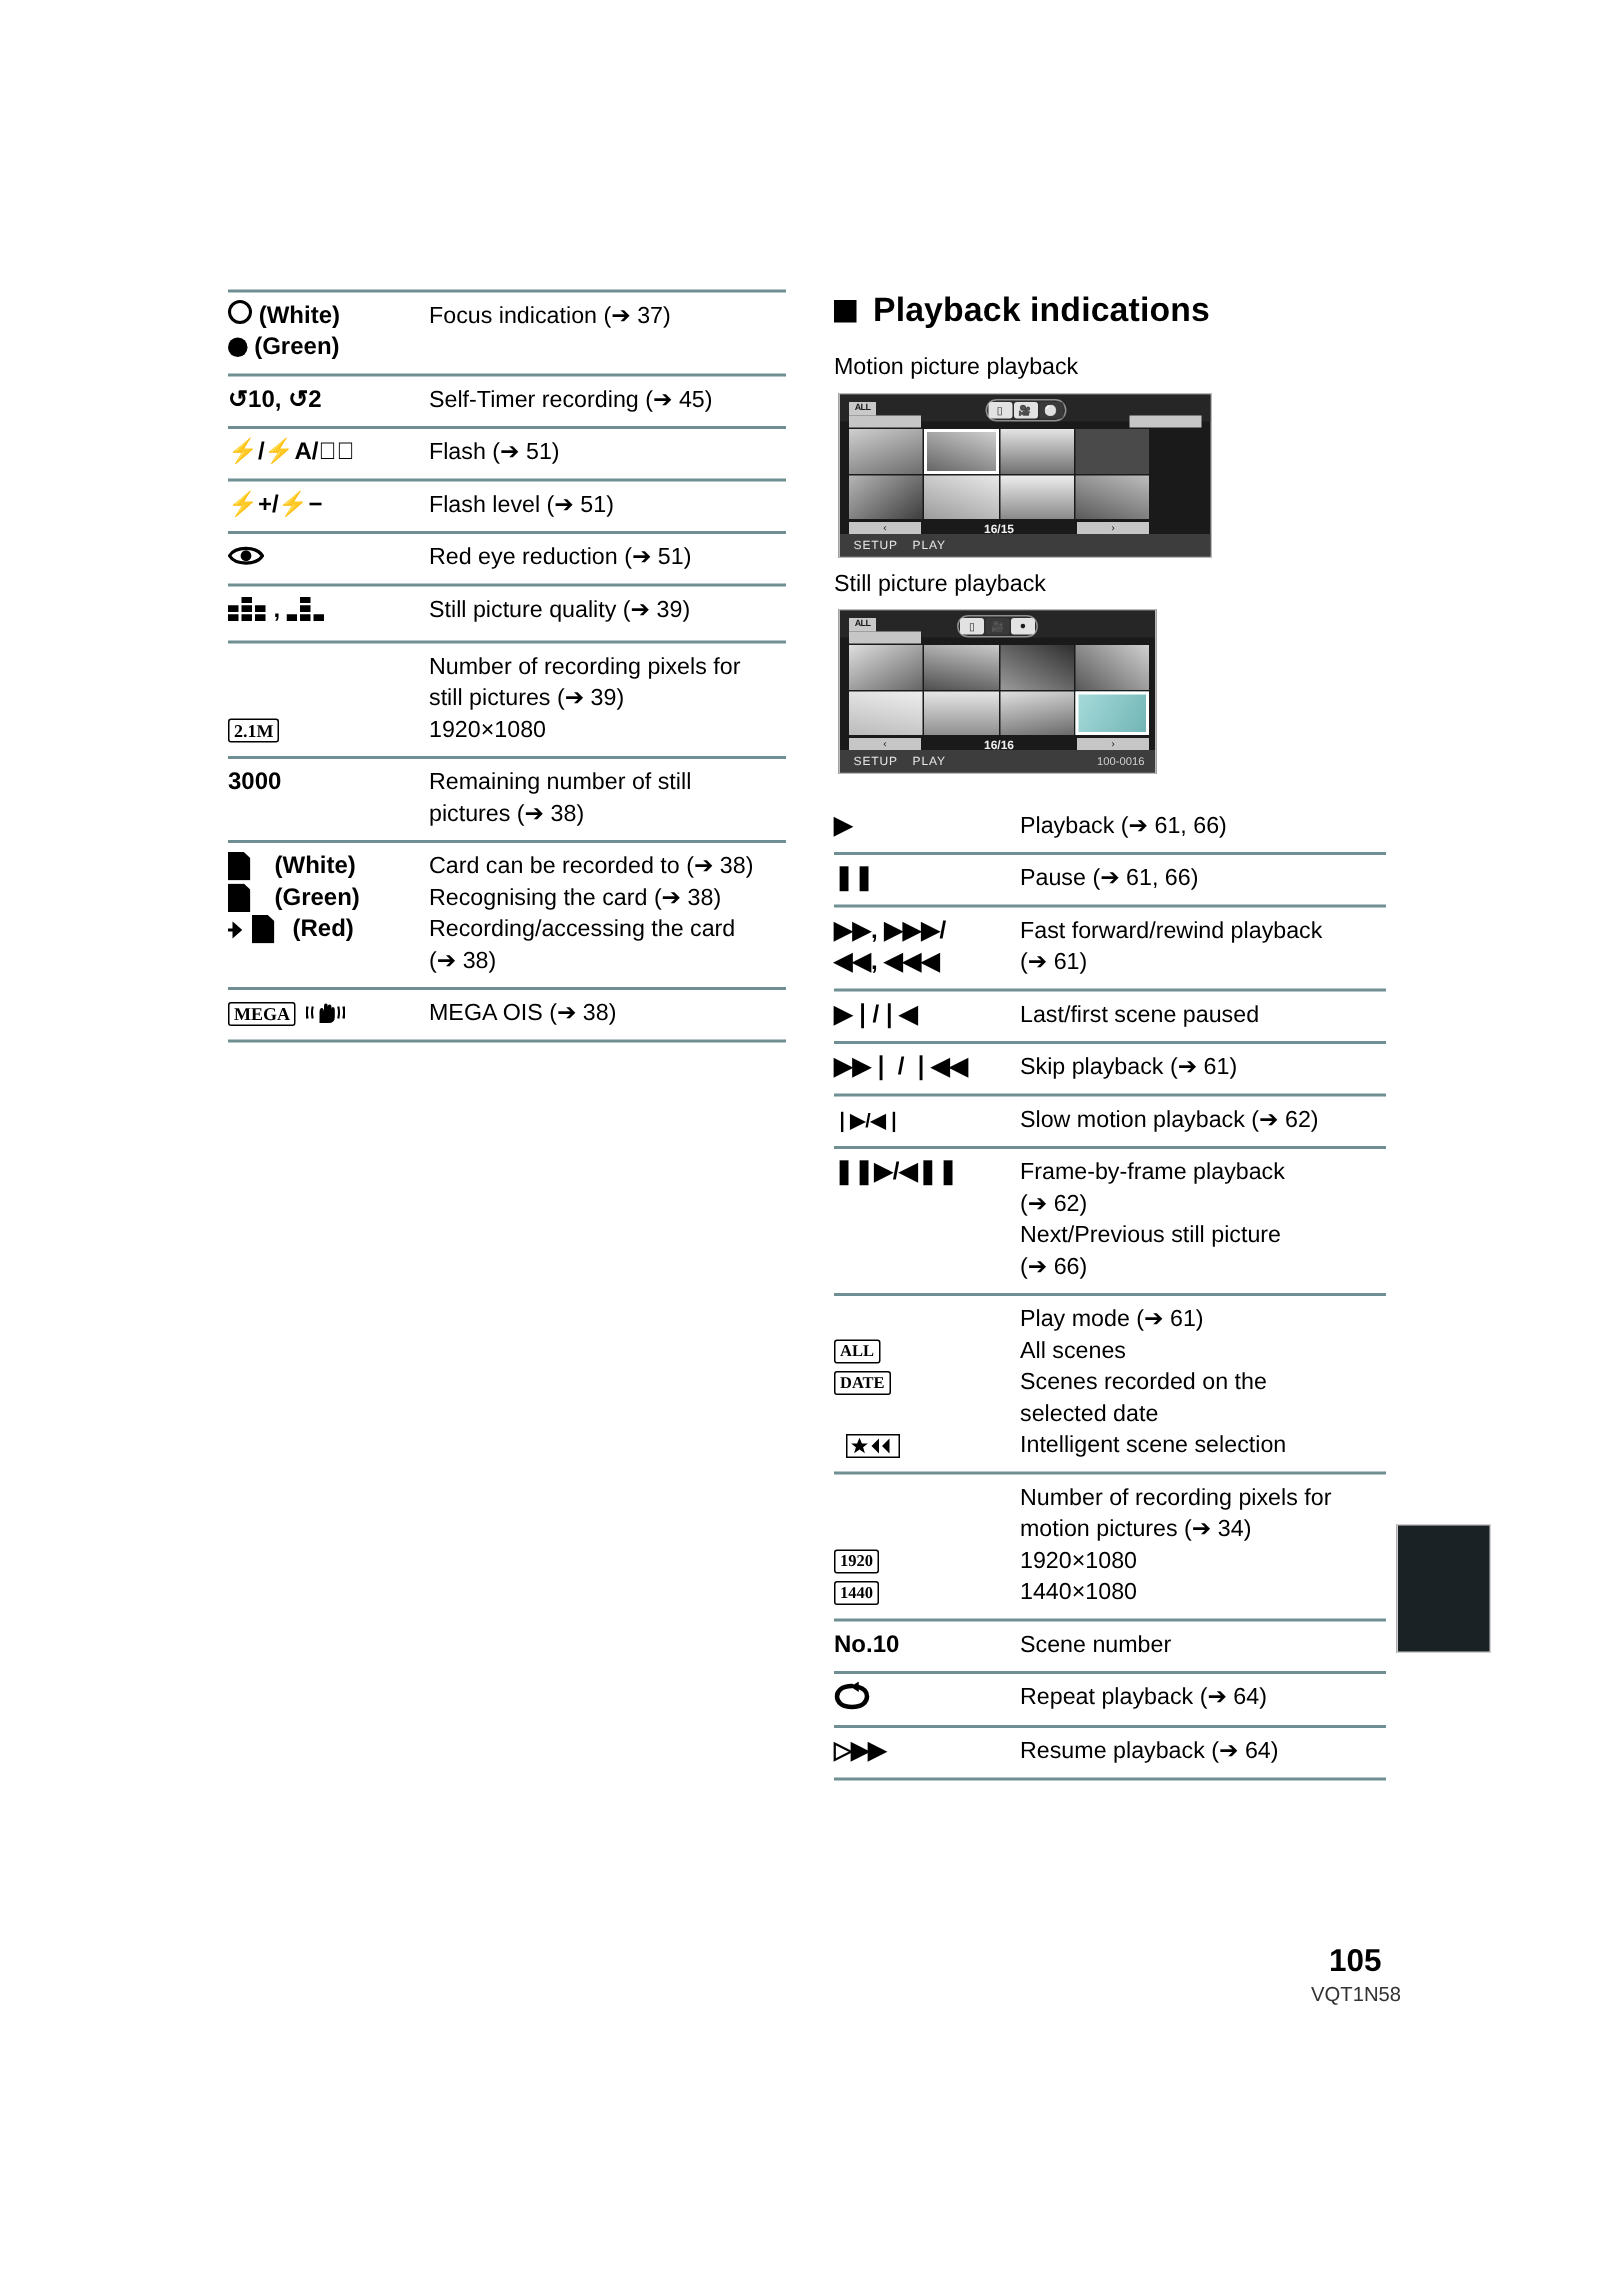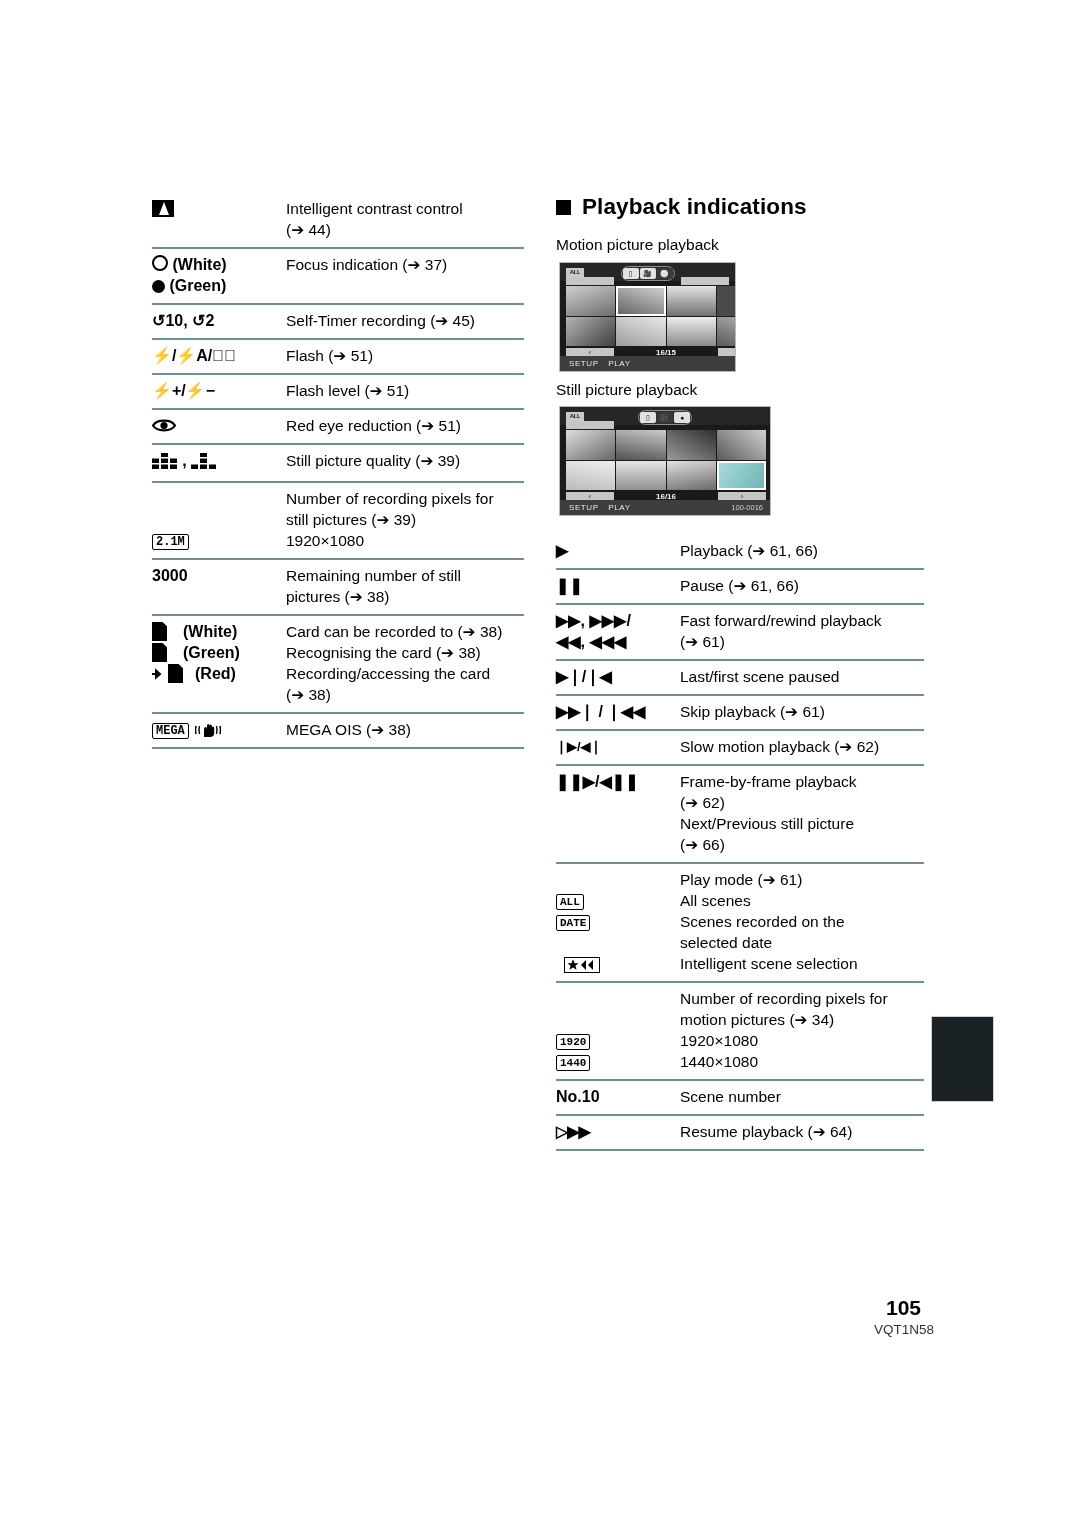--- a/index.html
+++ b/index.html
@@ -41,21 +41,21 @@
   .h-square{width:15px;height:15px;background:#000;display:inline-block;}
   .h-text{font-size:22.5px;font-weight:bold;letter-spacing:.1px;}
 
   .caption{position:absolute;font-size:15.5px;}
   .cap1{left:556px;top:236px;}
   .cap2{left:556px;top:381px;text-align:center;}
 
   
   .lcd{position:absolute;background:#1a1a1a;border:1px solid #b9b9b9;
        box-sizing:border-box;overflow:hidden;}
-  .lcd1{left:559px;top:262px;width:177px;height:110px;}
+  .lcd1{left:559px;top:262px;width:249px;height:110px;}
   .lcd2{left:559px;top:406px;width:212px;height:110px;}
   .lcd .topbar{position:absolute;left:0;top:0;width:100%;height:18px;background:#262626;}
   .lcd .allbadge{position:absolute;left:6px;top:5px;width:18px;height:9px;
       background:#c9c9c9;color:#1a1a1a;font-size:6px;line-height:9px;text-align:center;
       font-weight:bold;letter-spacing:-.4px;}
   .lcd .modetabs{position:absolute;left:50%;top:3px;transform:translateX(-50%);
       display:flex;gap:1px;border:1px solid #8e8e8e;border-radius:8px;padding:1px;background:#2e2e2e;}
   .lcd .mtab{width:16px;height:11px;background:#3a3a3a;border-radius:2px;
       display:flex;align-items:center;justify-content:center;font-size:7px;color:#d8d8d8;}
   .lcd .mtab.sel{background:#e2e2e2;color:#1a1a1a;}
@@ -72,21 +72,21 @@
   .lcd .abox{width:48px;height:9px;background:#c6c6c6;color:#1a1a1a;font-size:7px;
       line-height:9px;text-align:center;}
   .lcd .pgnum{color:#f0f0f0;font-size:8px;font-weight:bold;}
   .lcd .datebar{position:absolute;left:7px;top:95px;color:#d8d8d8;font-size:7.5px;letter-spacing:.2px;}
   .lcd .filenum{position:absolute;right:7px;bottom:3px;color:#cfcfcf;font-size:7.5px;}
   .lcd .btmbar{position:absolute;left:0;bottom:0;width:100%;height:15px;background:#3d3d3d;}
   .lcd .btmtxt{position:absolute;left:9px;bottom:3px;color:#e8e8e8;font-size:8px;letter-spacing:.6px;}
 
   
   .boxicon{display:inline-block;border:1.6px solid #000;border-radius:2px;
-    padding:0 3px;font-size:12px;line-height:14px;font-weight:bold;font-family:Liberation Mono, monospace;
+    padding:0 3px;font-size:12px;line-height:14px;font-weight:bold;font-family:Liberation Serif, serif;
     vertical-align:middle;background:#fff;}
   .boxicon.sm{font-size:11px;}
   .circ-o{display:inline-block;width:12px;height:12px;border:2px solid #000;border-radius:50%;
     vertical-align:-1px;}
   .circ-f{display:inline-block;width:13px;height:13px;background:#000;border-radius:50%;
     vertical-align:-2px;}
   .contrast-ic{display:inline-block;width:22px;height:17px;background:#000;vertical-align:-3px;
     position:relative;}
   .contrast-ic:before{content:"";position:absolute;left:7px;top:2px;width:0;height:0;
     border-left:5px solid transparent;border-right:5px solid transparent;border-bottom:13px solid #fff;}
@@ -109,29 +109,20 @@
     background:#1b2225;border:1px solid #cfcfcf;}
 </style>
 </head>
 <body>
 
 <div class="page">
 
   <div class="col-left">
     <table class="tbl left">
       <tbody>
-        <tr class="first">
-          <td class="c-sym">
-            <span class="contrast-ic"></span>
-          </td>
-          <td class="c-desc">
-            <div class="desc">Intelligent contrast control</div>
-            <div class="desc">(➔ 44)</div>
-          </td>
-        </tr>
 
         <tr>
           <td class="c-sym">
             <div class="sym">
               <span class="circ-o"></span>
               <span>(White)</span>
             </div>
             <div class="sym">
               <span class="circ-f"></span>
               <span>(Green)</span>
@@ -482,20 +473,33 @@
         <tr>
           <td class="c-sym">
             <div class="sym">No.10</div>
           </td>
           <td class="c-desc">
             <div class="desc">Scene number</div>
           </td>
         </tr>
 
 
+        <tr>
+          <td class="c-sym">
+            <span style="display:inline-block;line-height:0;vertical-align:-4px">
+              <svg width="24" height="20" viewBox="0 0 24 20" aria-hidden="true">
+                <path d="M12 3 C5 3, 2 6.5, 2 10 C2 13.5, 5 17, 12 17 C19 17, 22 13.5, 22 10 C22 7.2, 20 4.6, 16 3.6" stroke="#000" stroke-width="3" fill="none" stroke-linecap="round"></path>
+                <polygon points="16.5,0 16.5,7 11,3.5" fill="#000"></polygon>
+              </svg>
+            </span>
+          </td>
+          <td class="c-desc">
+            <div class="desc">Repeat playback (➔ 64)</div>
+          </td>
+        </tr>
 
         <tr>
           <td class="c-sym">
             <div class="sym" style="letter-spacing:-1px">▷▶▶</div>
           </td>
           <td class="c-desc">
             <div class="desc">Resume playback (➔ 64)</div>
           </td>
         </tr>
 

